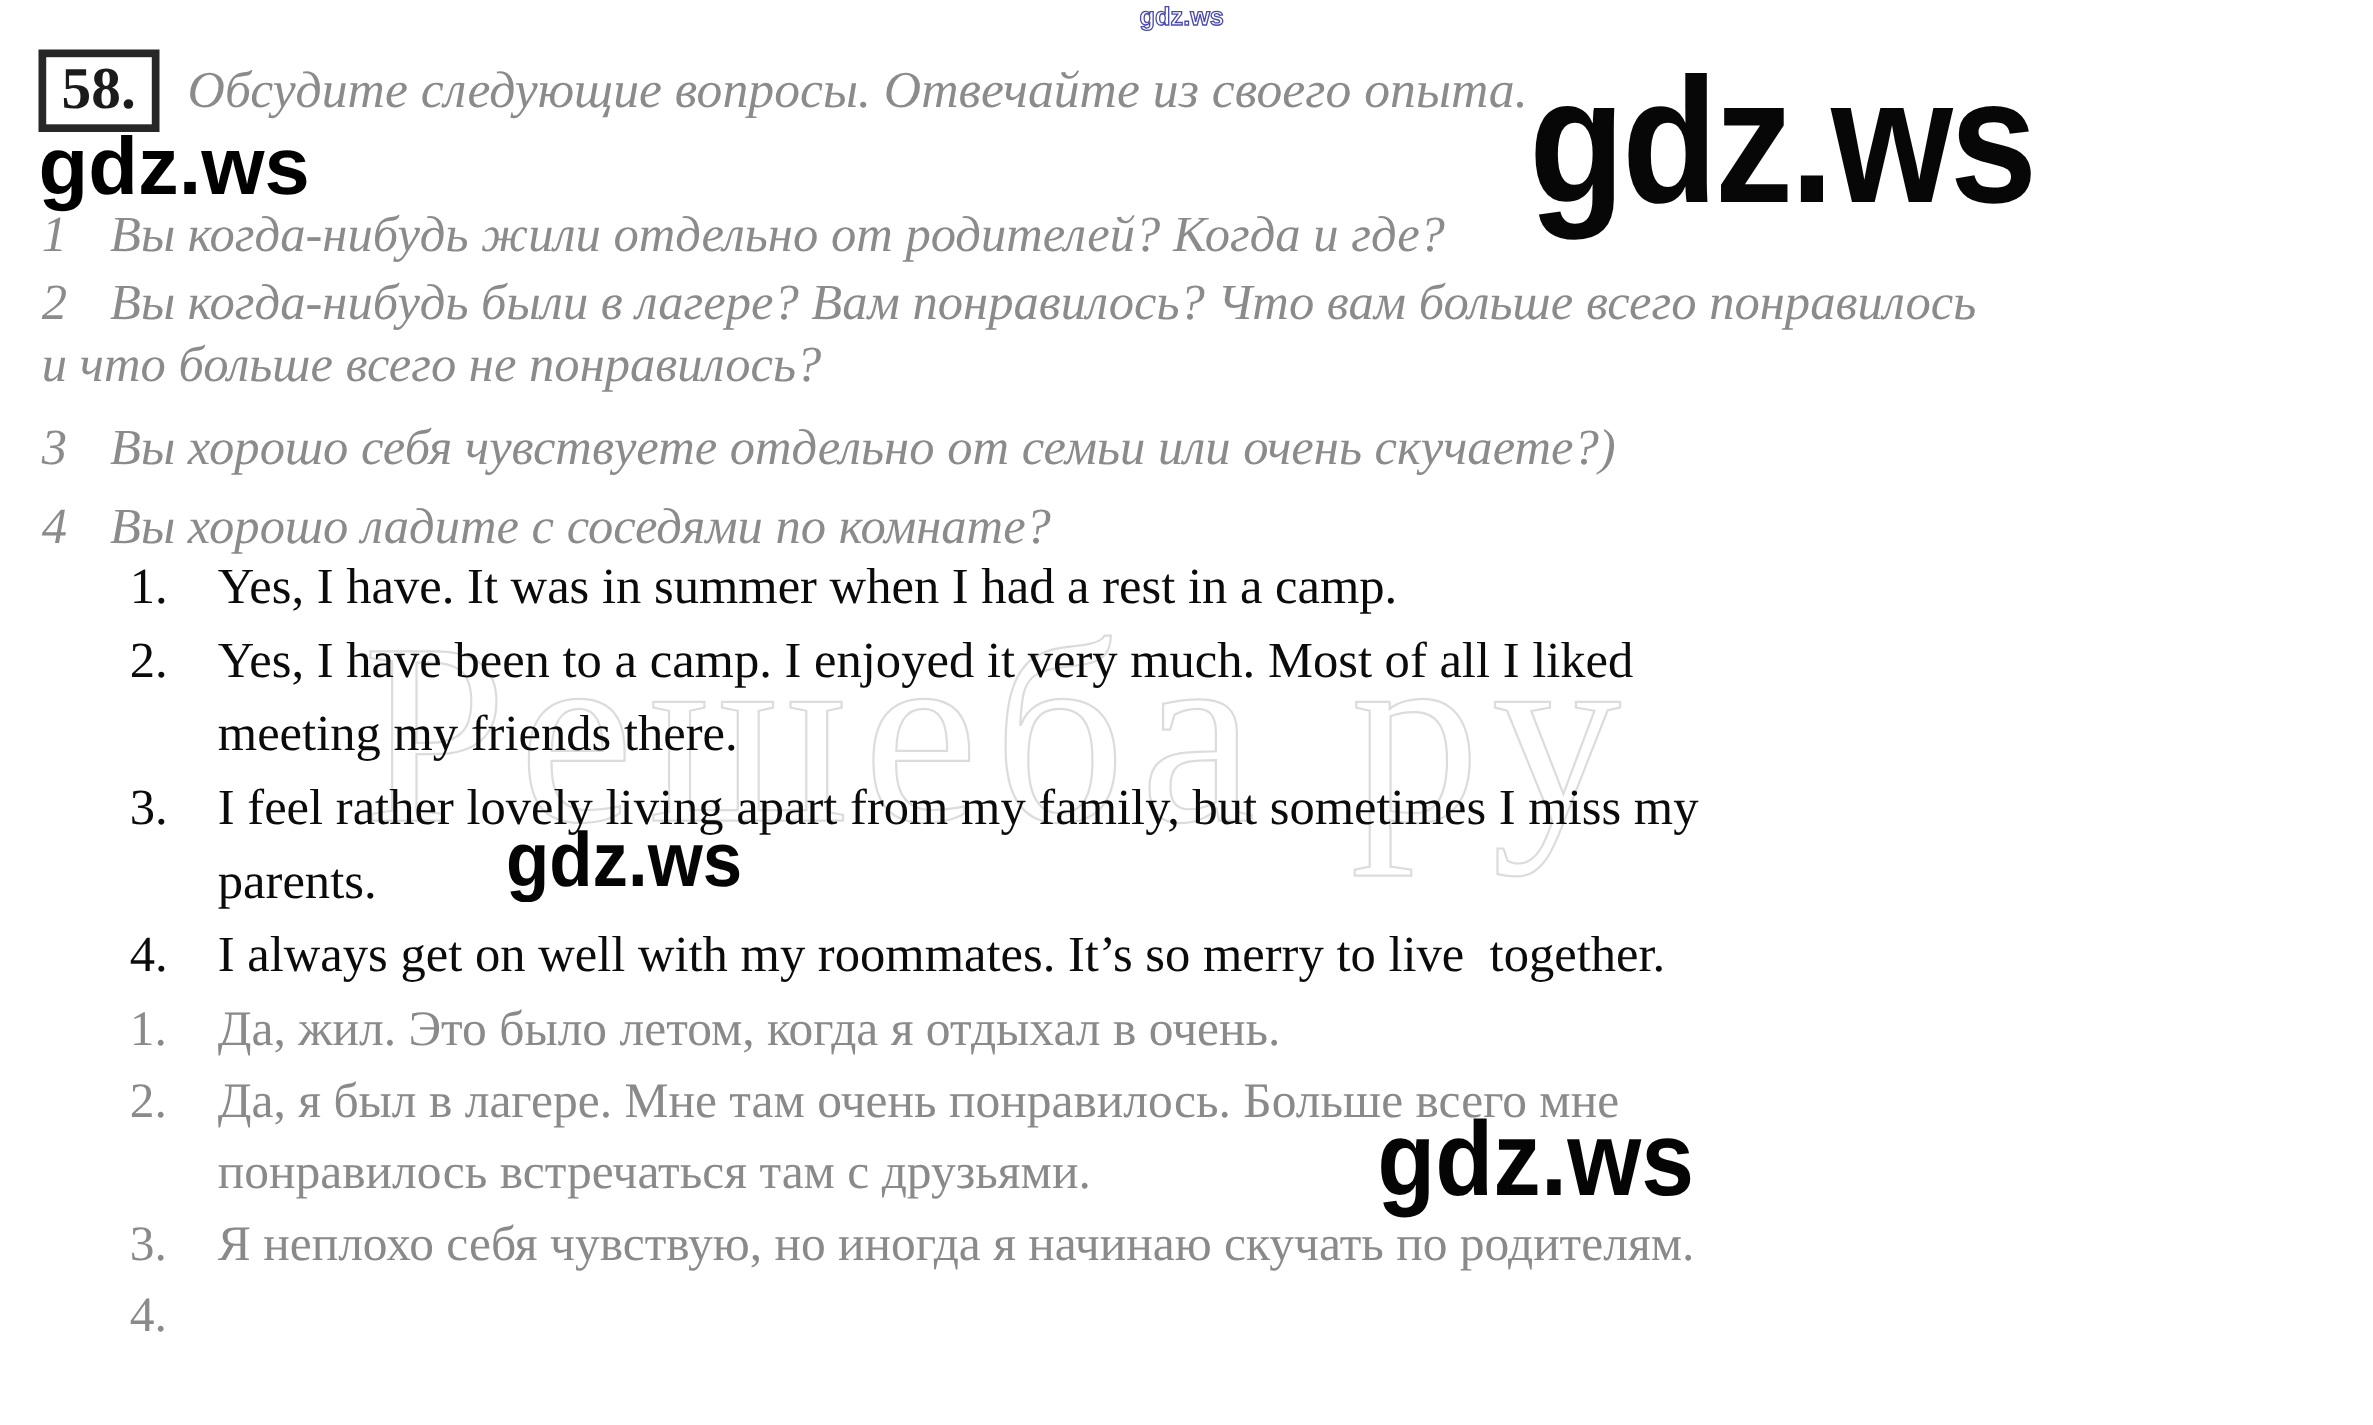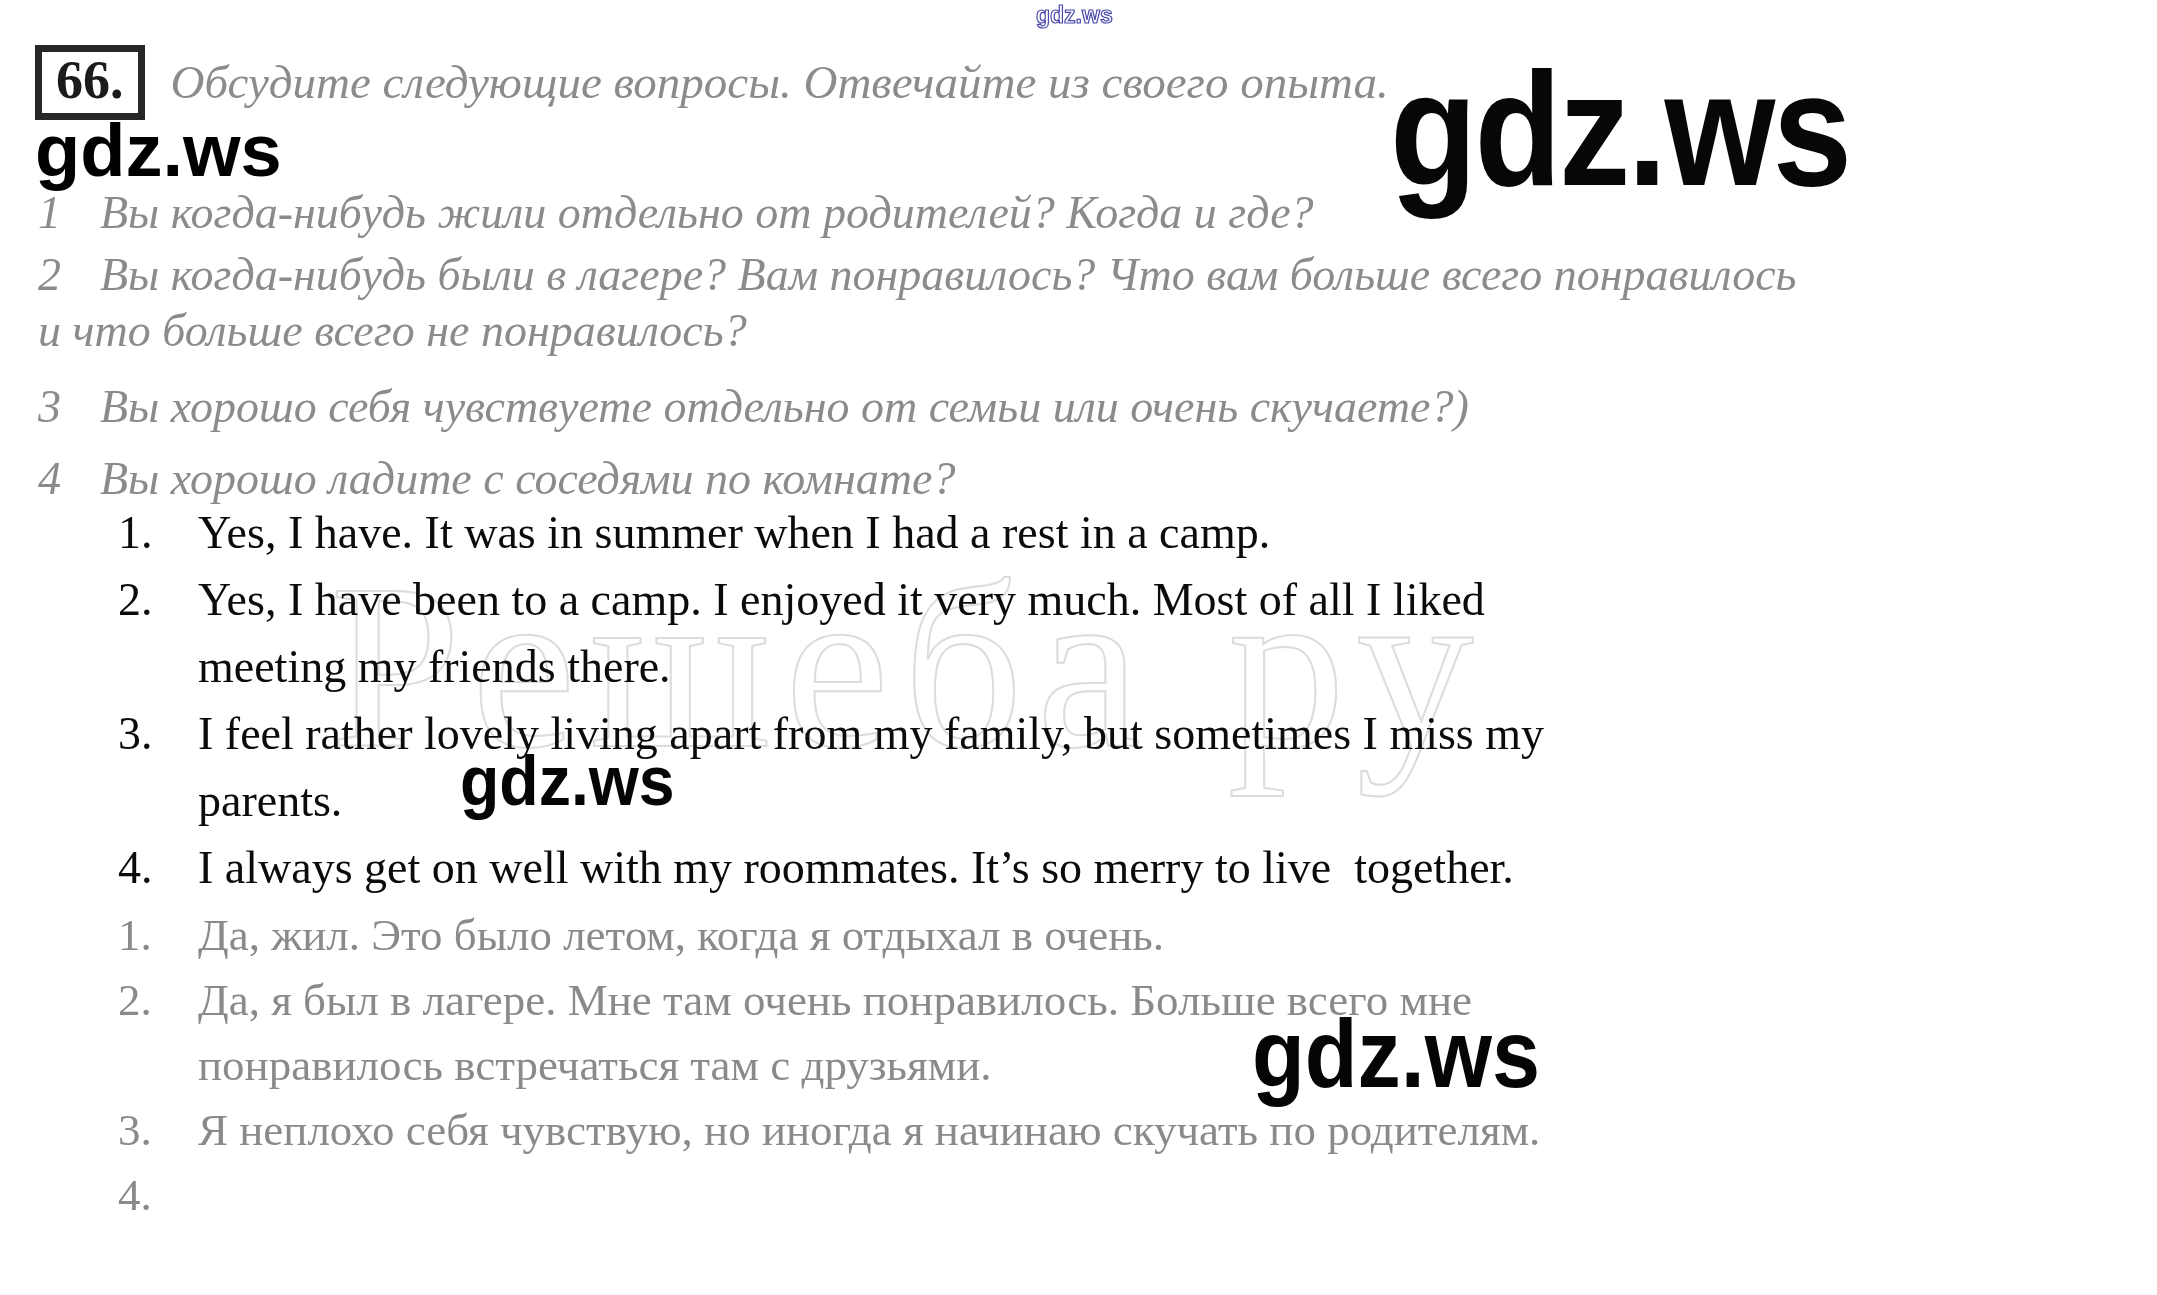--- a/index.html
+++ b/index.html
@@ -114,21 +114,21 @@
 <body>
 
 <div class="stage">
 
   <div class="wm-tiny">gdz.ws</div>
 
   <div class="wm-outline">Решеба ру</div>
 
   <div class="task-row">
     <div class="task-num-box">
-      <span class="task-num">66.</span>
+      <span class="task-num">58.</span>
     </div>
     <div class="task-instruction">Обсудите следующие вопросы. Отвечайте из своего опыта.</div>
   </div>
 
   <div class="wm-big">gdz.ws</div>
 
   <div class="translation-row">
       <span class="wm-inline">gdz.ws</span>
   </div>
 

